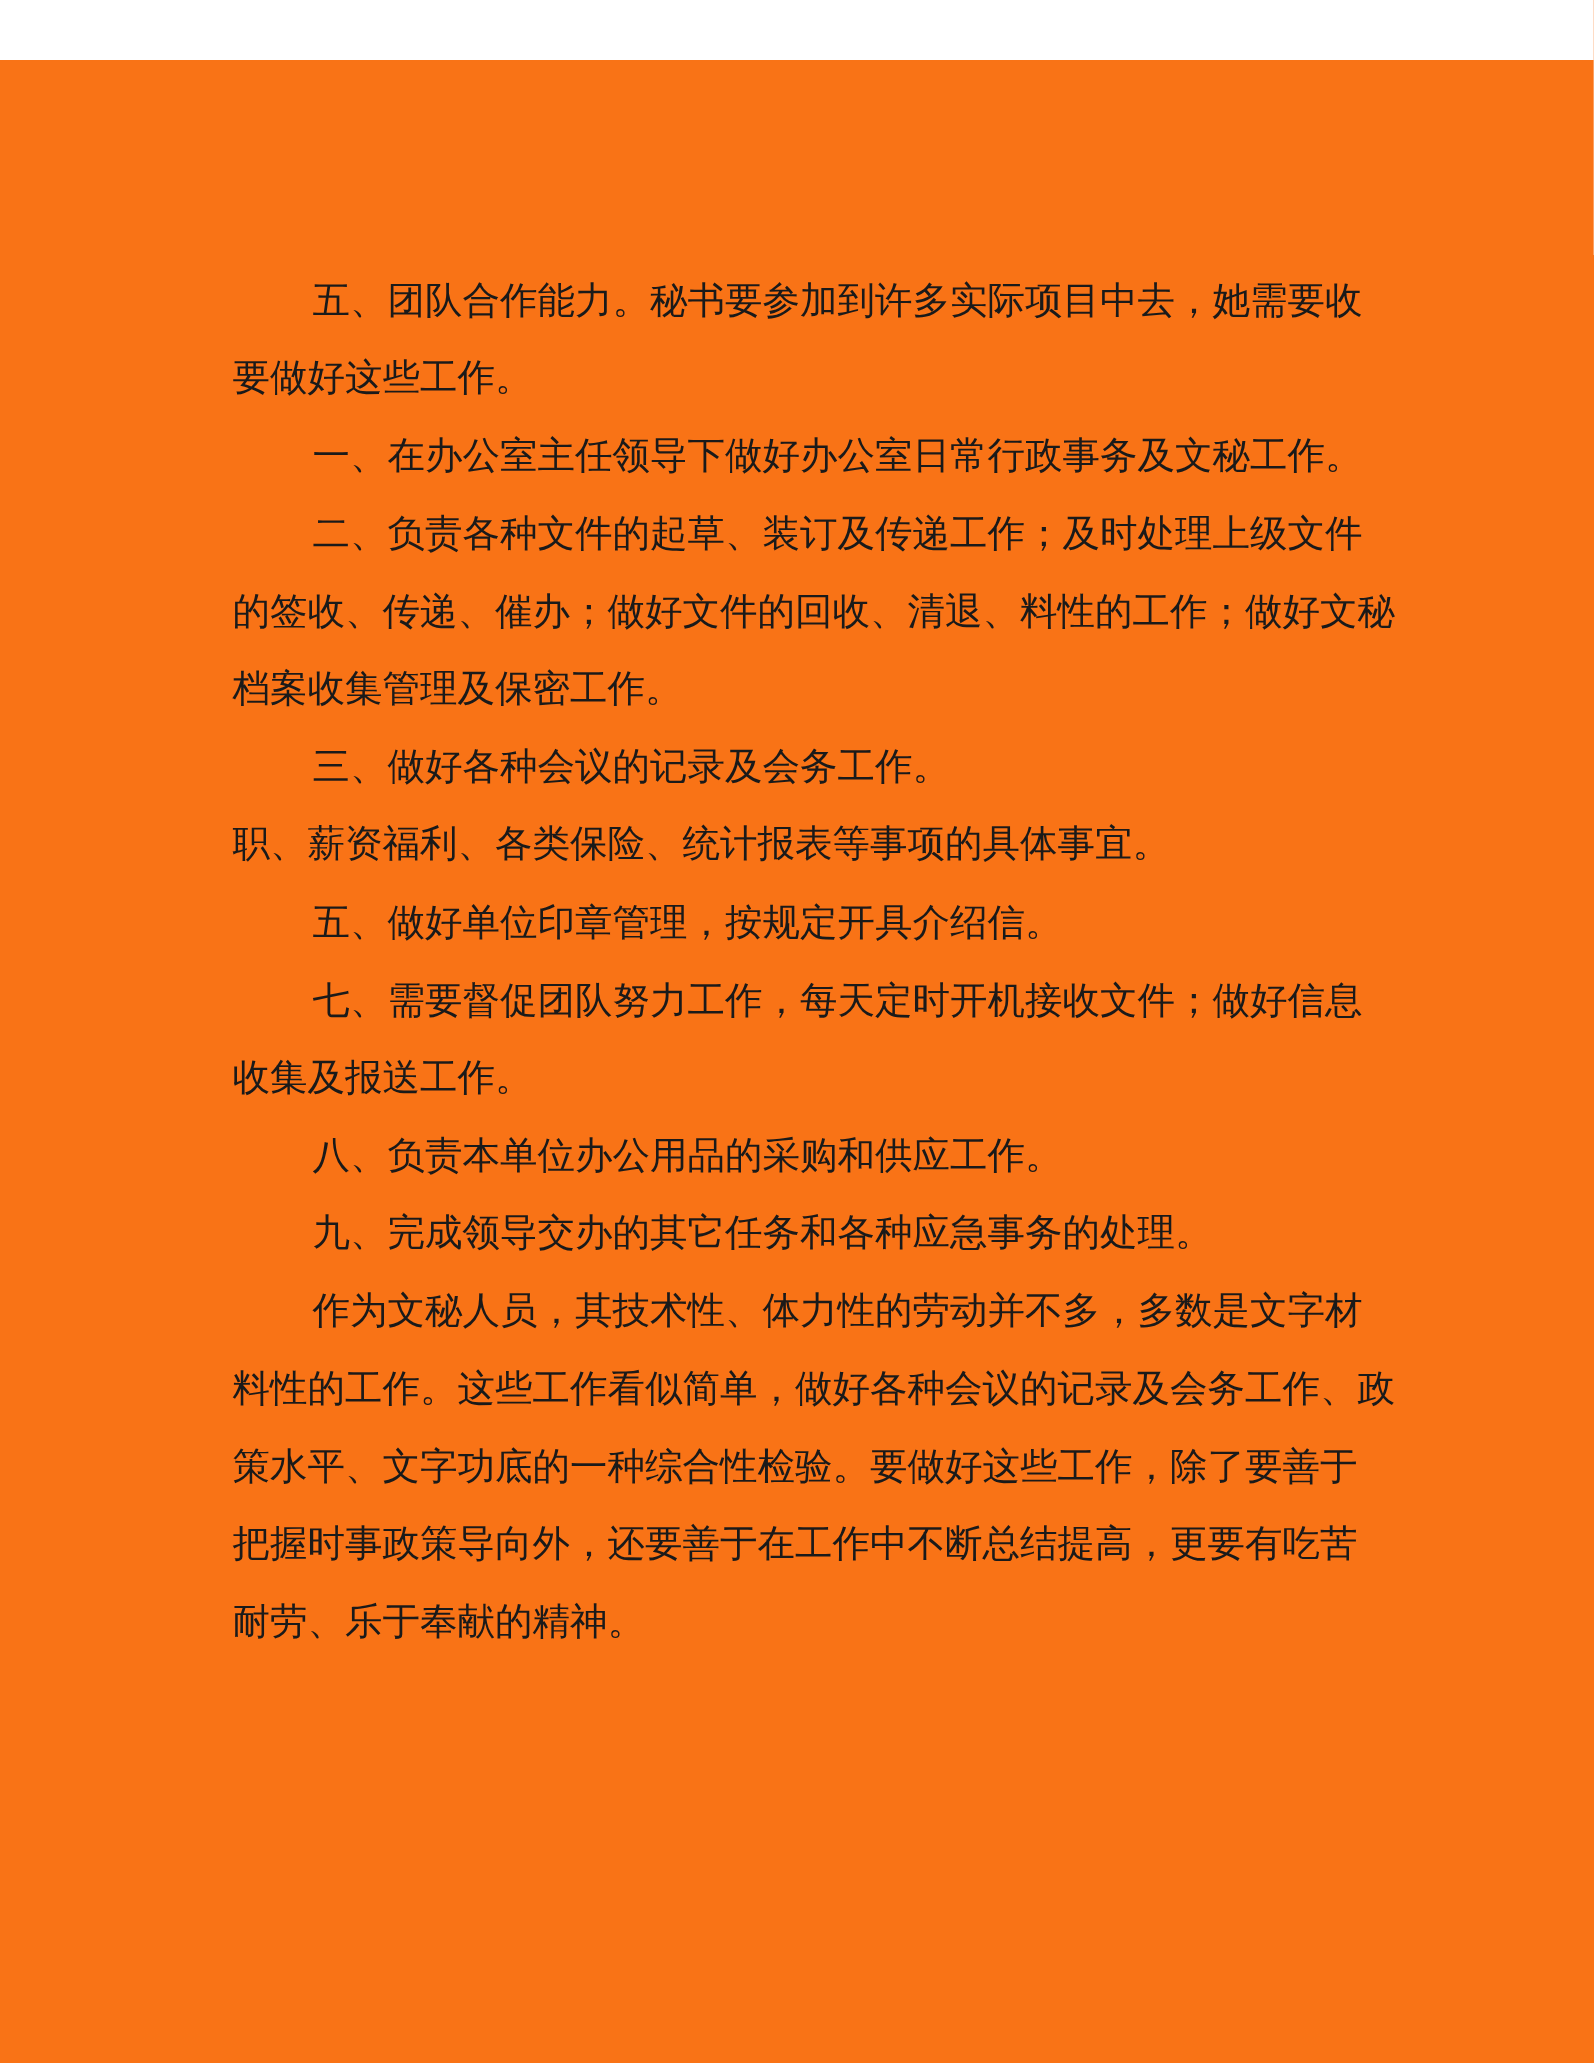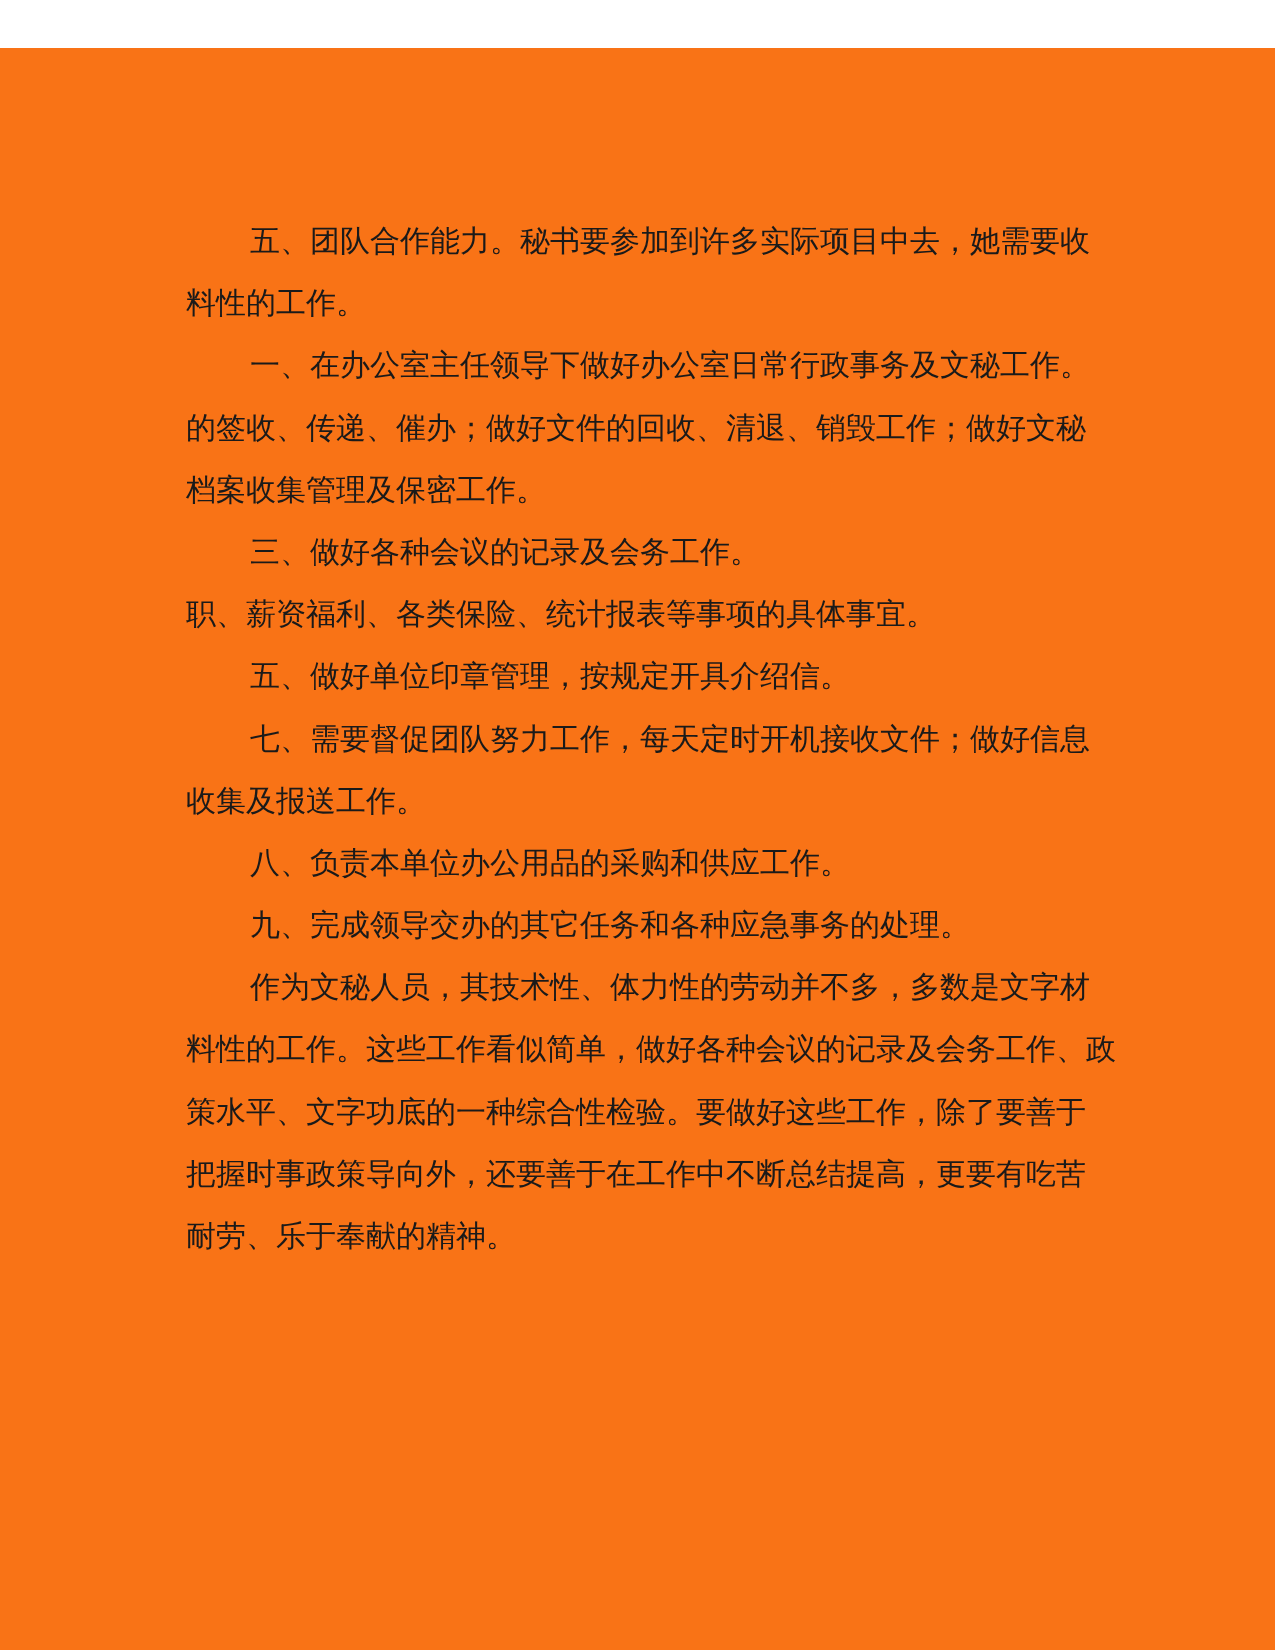--- a/index.html
+++ b/index.html
@@ -42,27 +42,28 @@
     padding-left: 64px;
   }
 </style>
 </head>
 <body>
 
 <div class="page" style="background: #f97316; margin-top: 48px;">
   <div class="text-block" style="color: rgb(26, 26, 26);">
       <div class="paragraph">
         <div class="line first">五、团队合作能力。秘书要参加到许多实际项目中去，她需要收</div>
-        <div class="line">料性的工作。</div>
+        <div class="line">要做好这些工作。</div>
       </div>
       <div class="paragraph">
         <div class="line first">一、在办公室主任领导下做好办公室日常行政事务及文秘工作。</div>
       </div>
       <div class="paragraph">
-        <div class="line">的签收、传递、催办；做好文件的回收、清退、销毁工作；做好文秘</div>
+        <div class="line first">二、负责各种文件的起草、装订及传递工作；及时处理上级文件</div>
+        <div class="line">的签收、传递、催办；做好文件的回收、清退、料性的工作；做好文秘</div>
         <div class="line">档案收集管理及保密工作。</div>
       </div>
       <div class="paragraph">
         <div class="line first">三、做好各种会议的记录及会务工作。</div>
       </div>
       <div class="paragraph">
         <div class="line">职、薪资福利、各类保险、统计报表等事项的具体事宜。</div>
       </div>
       <div class="paragraph">
         <div class="line first">五、做好单位印章管理，按规定开具介绍信。</div>

